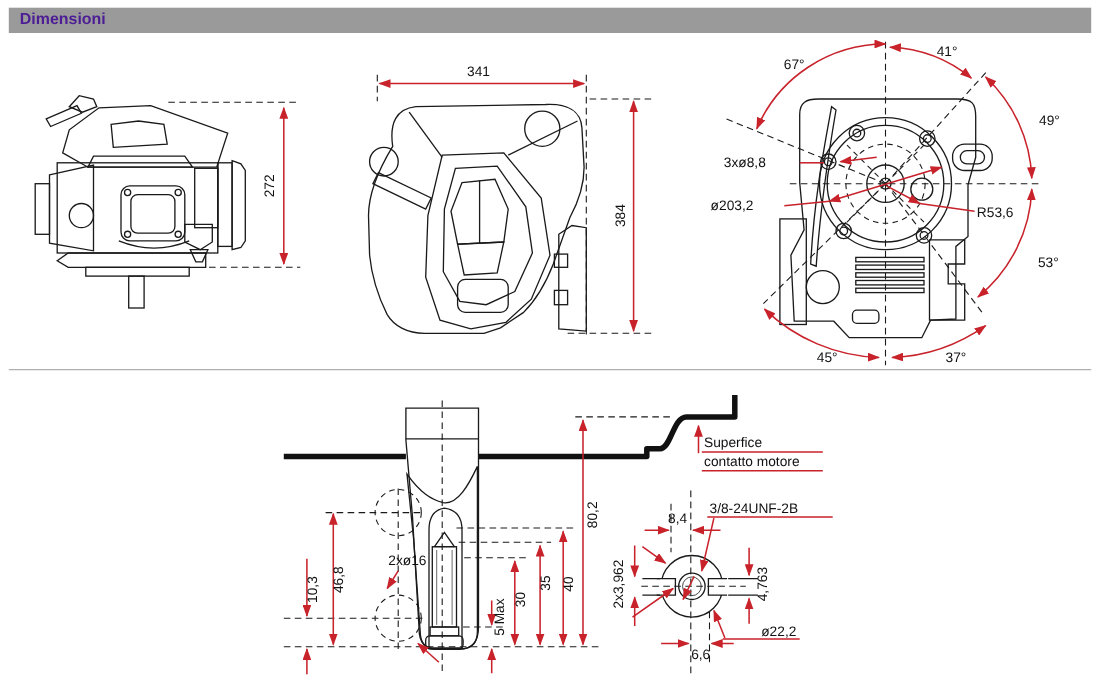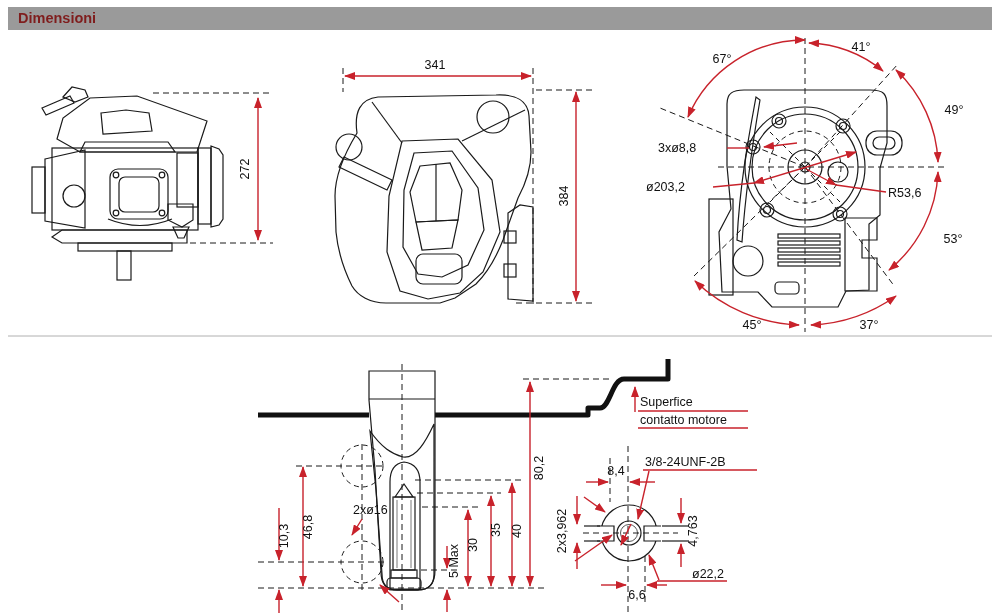--- a/index.html
+++ b/index.html
@@ -1,19 +1,19 @@
 <!DOCTYPE html>
 <html><head>
 <meta charset="utf-8">
 <style>
   html,body{margin:0;padding:0;background:#ffffff;}
   #page{position:relative;width:1000px;height:614px;background:#ffffff;overflow:hidden;
         font-family:"Liberation Sans","DejaVu Sans",sans-serif;}
   #hdr{position:absolute;left:8px;top:7px;width:984px;height:23px;background:#9a9a9a;}
-  #hdr .t{font-size:14.5px;font-weight:bold;color:#7f1d1d;line-height:23px;padding-left:10px;}
+  #hdr .t{font-size:14.5px;font-weight:bold;color:#4c1d95;line-height:23px;padding-left:10px;}
   svg{position:absolute;left:0;top:0;}
   .dim{font-size:12.5px;fill:#111;}
   .ln{stroke:#1a1a1a;stroke-width:1.2;fill:none;}
   .dash{stroke:#1a1a1a;stroke-width:1;fill:none;stroke-dasharray:6 4;}
   .dashc{stroke:#1a1a1a;stroke-width:1;fill:none;stroke-dasharray:5 4;}
   .red{stroke:#c8222b;stroke-width:1.4;fill:none;}
   .thick{stroke:#111;stroke-width:5;fill:none;stroke-linejoin:round;stroke-linecap:butt;}
 </style>
 </head>
 <body>

